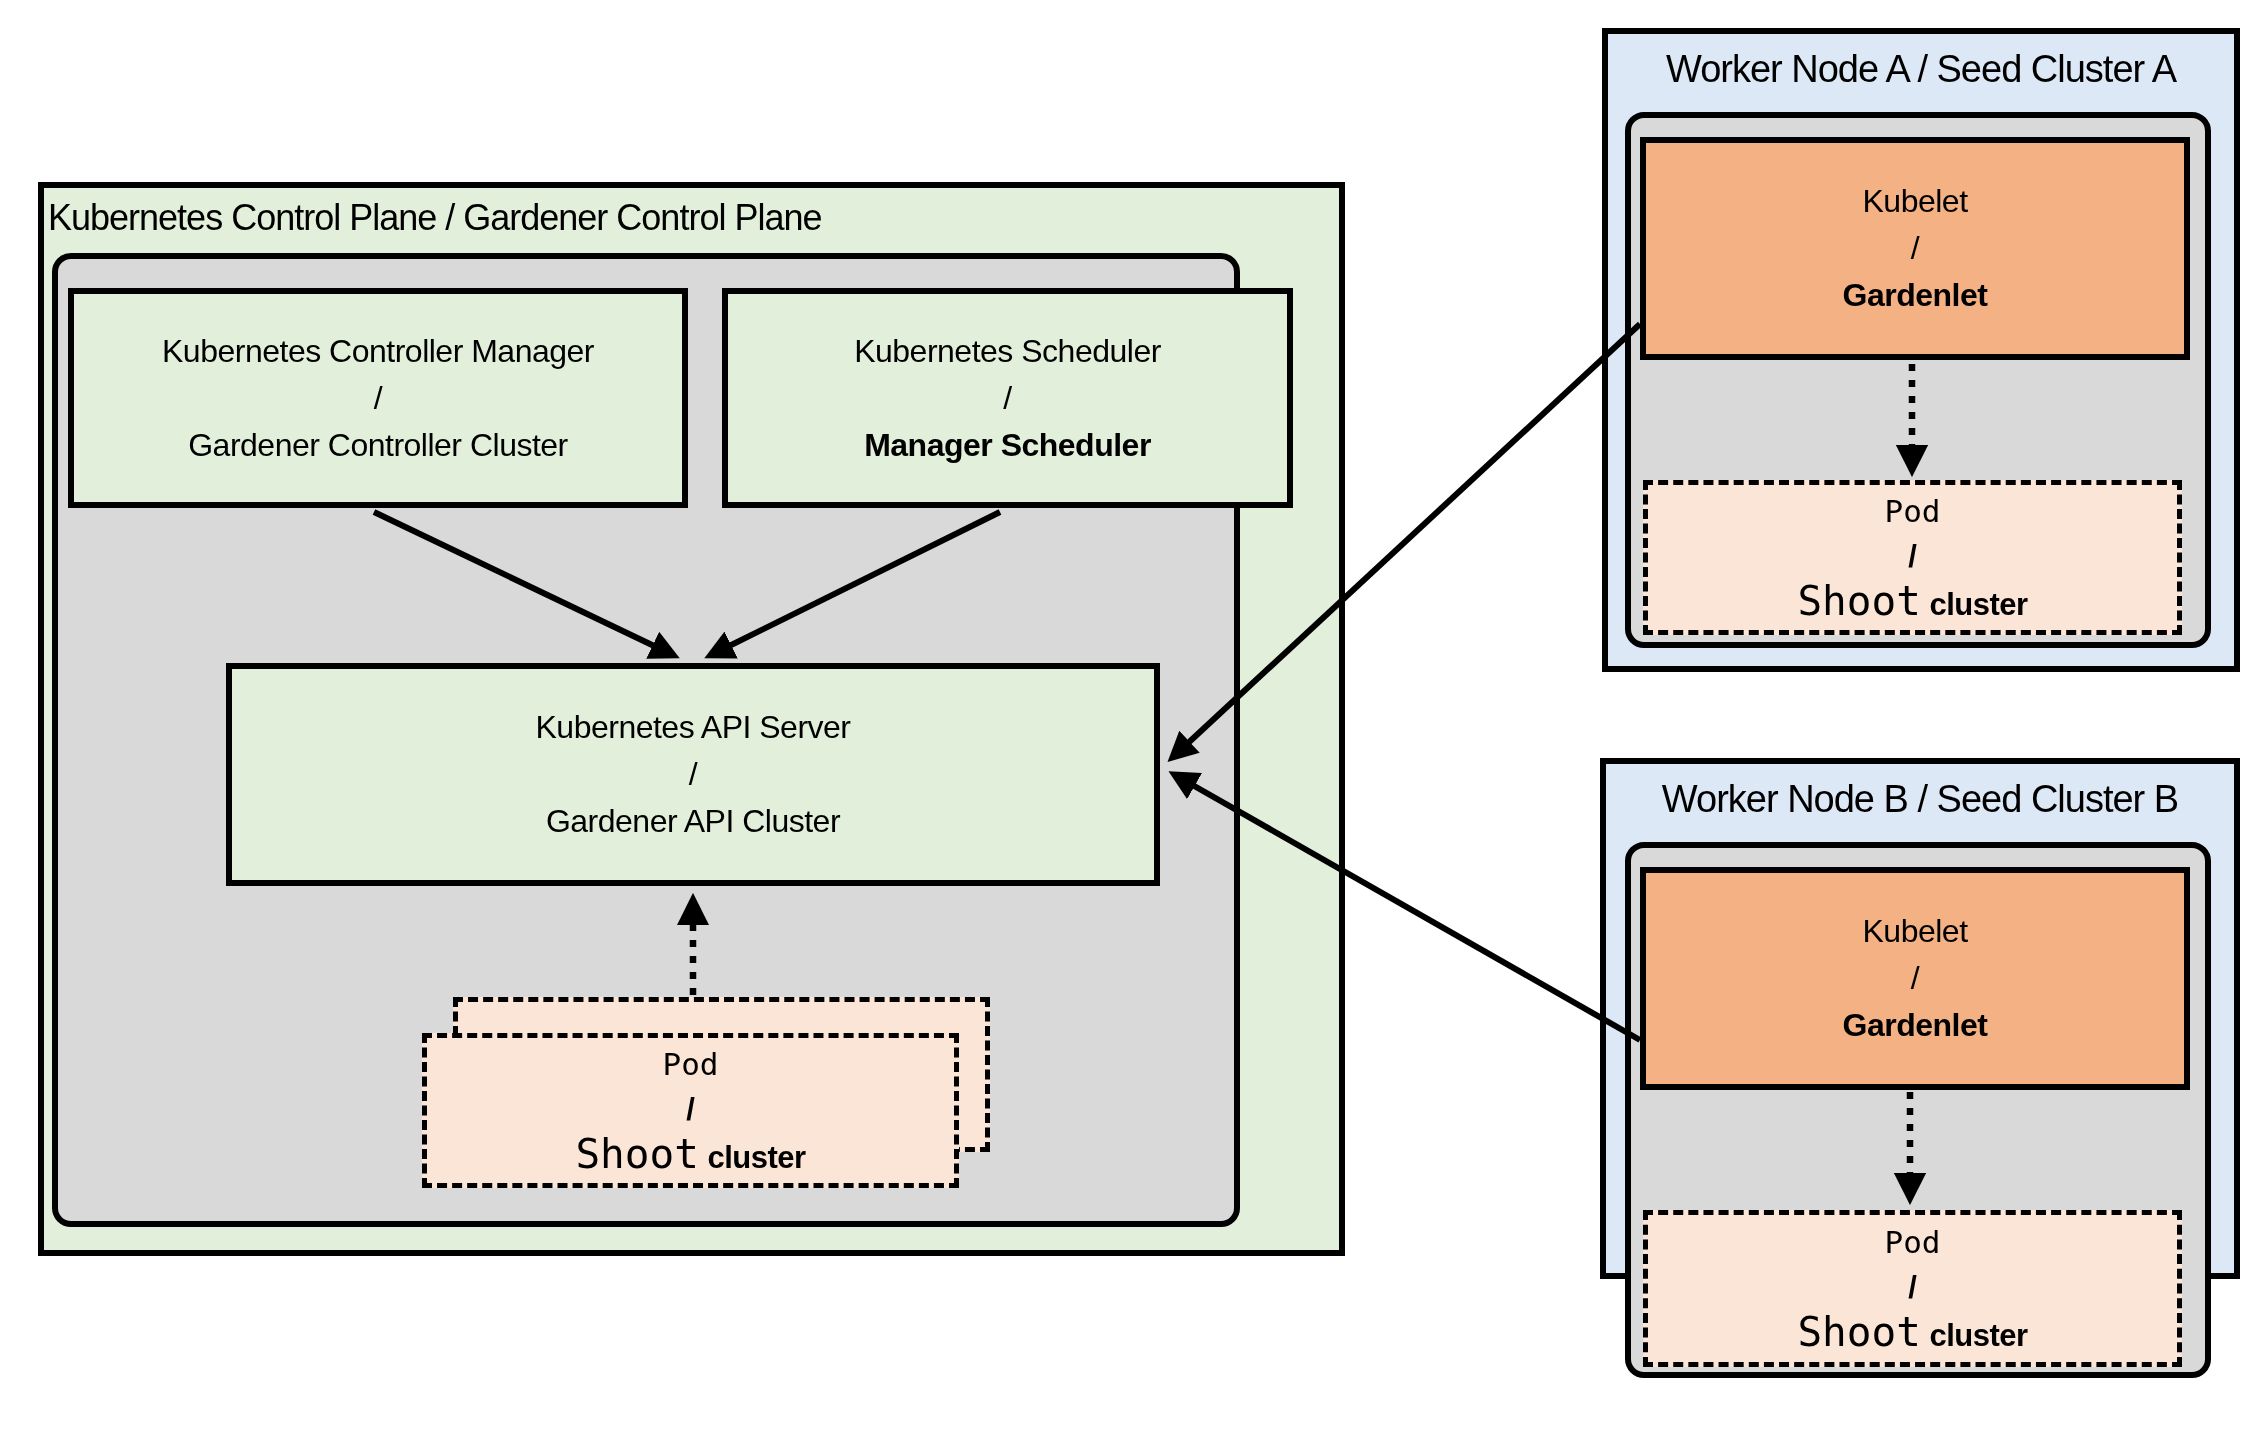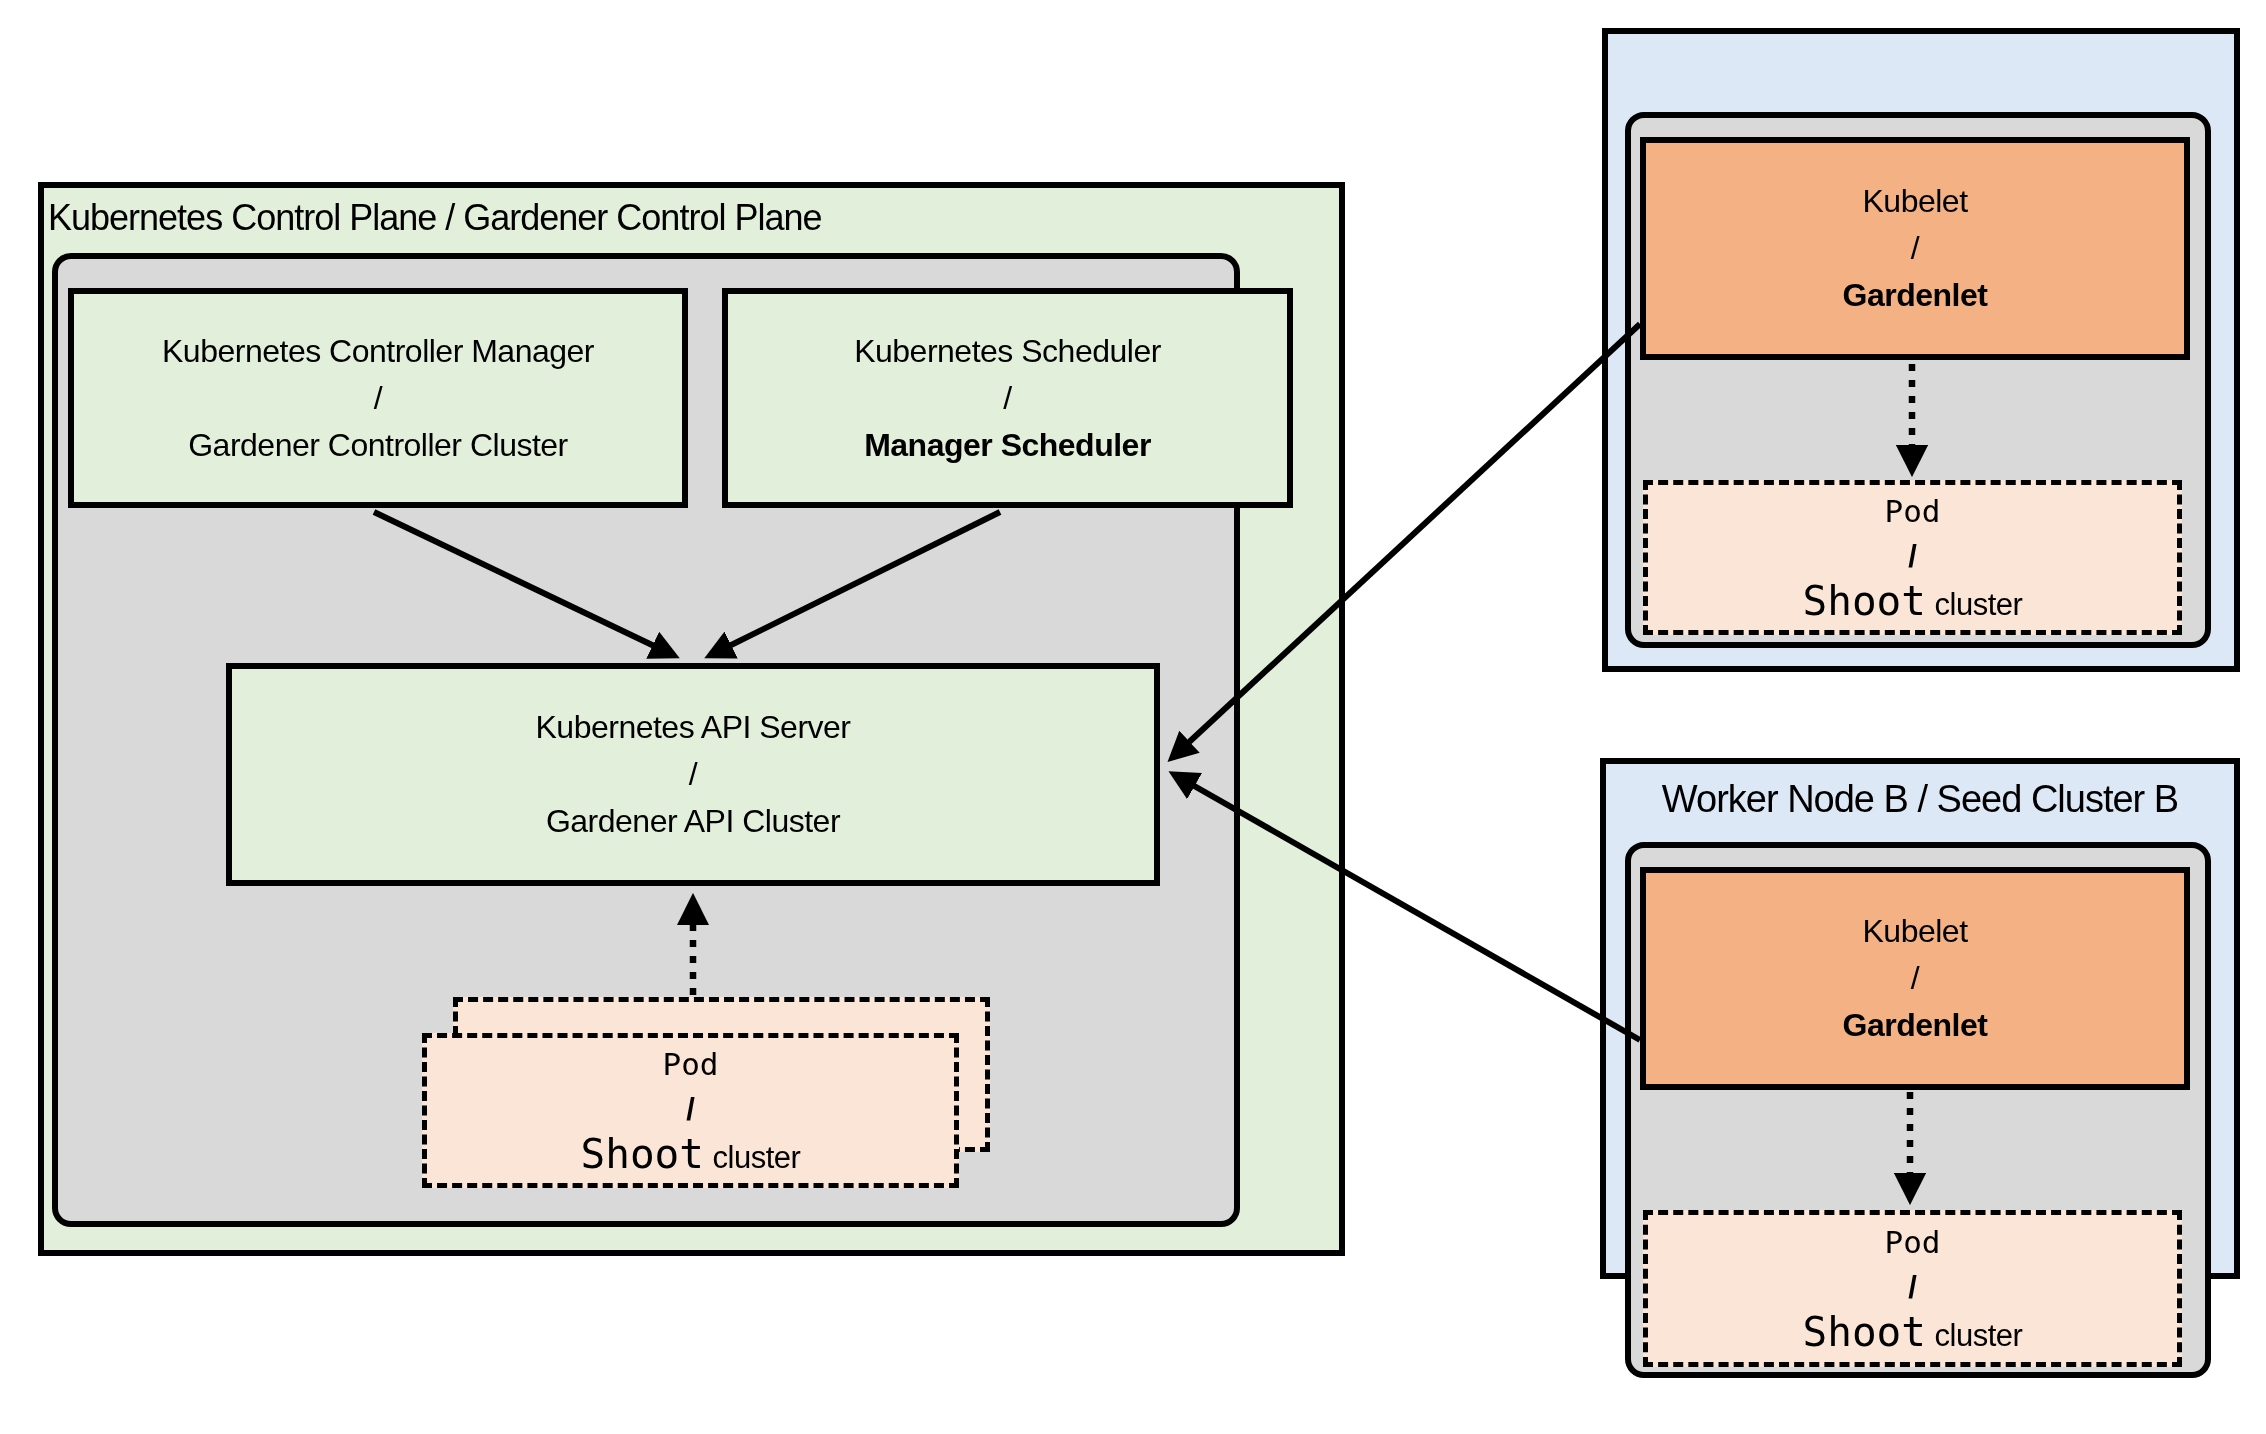--- a/index.html
+++ b/index.html
@@ -25,21 +25,21 @@
     font-size:38px; letter-spacing:-1px; line-height:50px; text-align:center; white-space:nowrap;
   }
   .labelstack{
     display:flex; flex-direction:column; justify-content:center; align-items:center;
     width:100%; height:100%; text-align:center;
   }
   .lbl{font-size:32px; line-height:47px; letter-spacing:-0.5px; white-space:nowrap;}
   .lbl.bold{font-weight:bold;}
   .mono{font-family:"DejaVu Sans Mono", monospace; font-size:41px; line-height:45px;}
   .podline{font-size:31px; line-height:45px; white-space:nowrap;}
-  .podline .sansbold{font-family:"Liberation Sans", sans-serif; font-weight:normal; letter-spacing:-0.5px;}
+  .podline .sansbold{font-family:"Liberation Sans", sans-serif; font-weight:bold; letter-spacing:-0.5px;}
   .sepbold{font-weight:bold;}
   svg.overlay{position:absolute; left:0; top:0; pointer-events:none;}
   .ln{stroke:var(--line-black); stroke-width:6; fill:none;}
   .ln.dotted{stroke-dasharray:7 9; stroke-width:6.5;}
 </style>
 </head>
 <body>
 
 <div class="stage">
 
@@ -80,20 +80,21 @@
           <span class="podline mono">Pod</span>
           <span class="podline sepbold">/</span>
           <span class="podline"><span class="mono">Shoot</span><span> </span><span class="sansbold">cluster</span></span>
         </div>
       </div>
 
     </div>
   </div>
 
   <div class="abs solidbox bluefill" style="left:1602px; top:28px; width:638px; height:644px;">
+    <div class="abs workertitle" style="left:0; top:10px; width:626px;">Worker Node A / Seed Cluster A</div>
 
     <div class="abs solidbox grayfill" style="left:17px; top:78px; width:586px; height:536px;">
 
       <div class="abs solidbox orangefill" style="left:9px; top:19px; width:550px; height:223px;">
         <div class="labelstack">
           <span class="lbl">Kubelet</span>
           <span class="lbl">/</span>
           <span class="lbl bold">Gardenlet</span>
         </div>
       </div>

